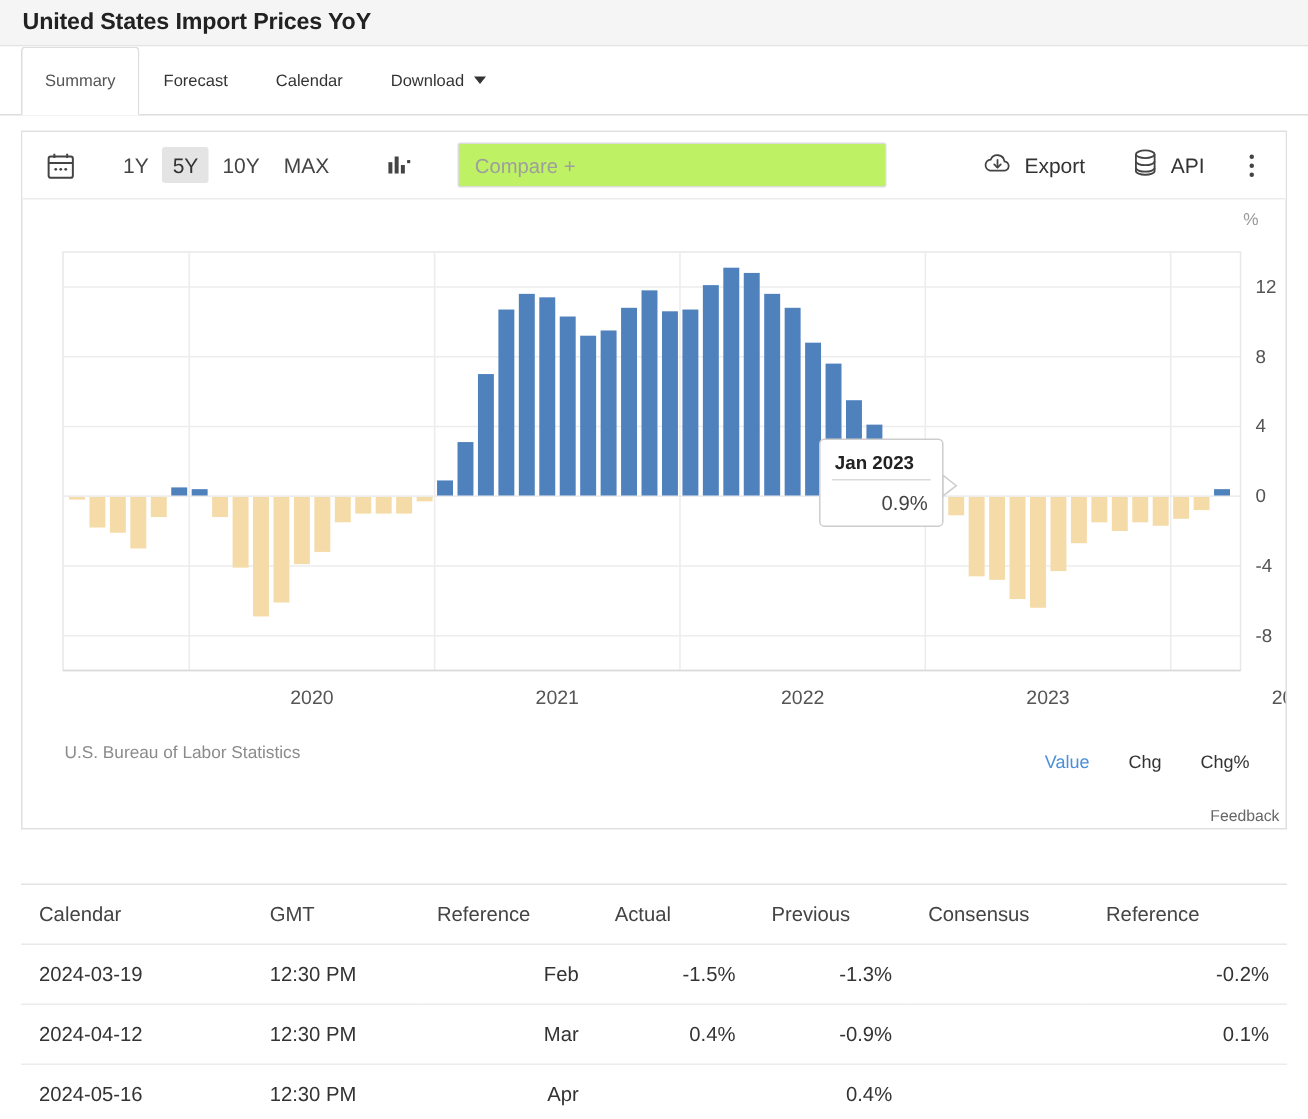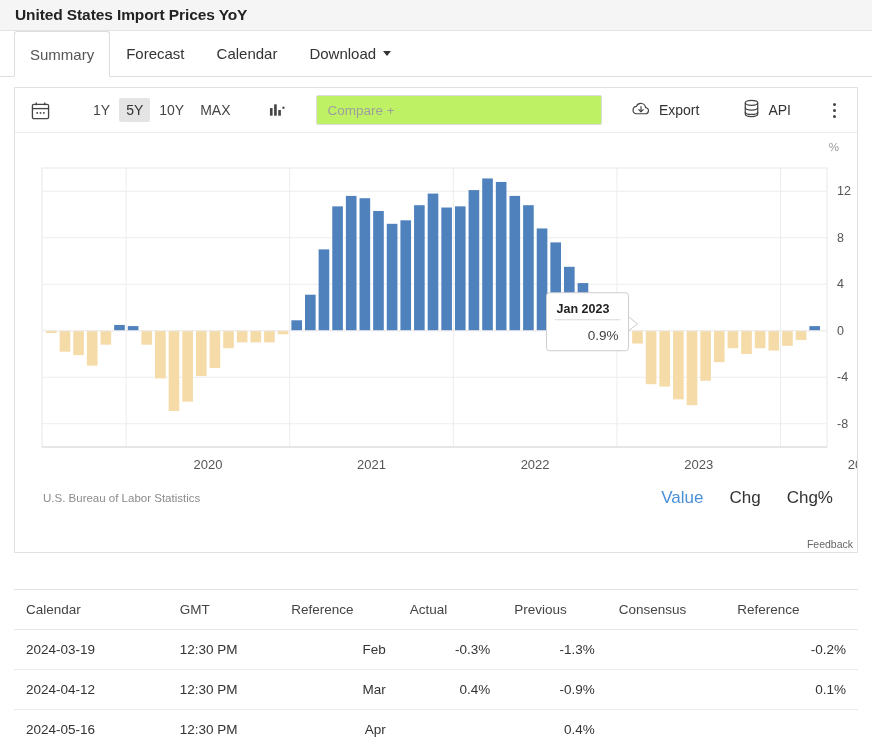--- a/index.html
+++ b/index.html
@@ -34,21 +34,21 @@
     height:46px;
     background:#ffffff;
     border-bottom:1px solid #dddddd;
     display:flex;align-items:stretch;
     padding-left:14px;
     box-sizing:border-box;
   }
   .tab{
     display:flex;align-items:center;
     padding:0 15px;
-    font-size:15px;
+    font-size:11px;
     color:#333;
     cursor:pointer;
     box-sizing:border-box;
     border:1px solid transparent;
     position:relative;
     top:0;
     justify-content:center;
   }
   .tab.active{
     color:#555;
@@ -83,21 +83,21 @@
     display:flex;align-items:center;
     box-sizing:border-box;
     padding:0 10px 0 12px;
     background:#fff;
   }
   .tb-icon{
     width:26px;height:26px;
     display:flex;align-items:center;justify-content:center;
     cursor:pointer;
   }
-  .range-group{display:flex;align-items:center;margin-left:33px;gap:2px;}
+  .range-group{display:flex;align-items:center;margin-left:22px;gap:2px;}
   .range-btn{
     font-size:14px;color:#444;
     padding:4px 7px;border-radius:2px;cursor:pointer;
     line-height:16px;
   }
   .range-btn.active{background:#e4e4e4;color:#333;}
   .charttype-btn{
     margin-left:26px;
     width:28px;height:26px;
     display:flex;align-items:center;justify-content:center;
@@ -112,21 +112,21 @@
     padding-left:9px;
     box-sizing:border-box;
     background:#bef264;
   }
   .compare-box input{
     border:0;outline:0;width:100%;
     font-size:13.5px;font-family:"Liberation Sans",sans-serif;
     color:#333;background:transparent;
   }
   .compare-box input::placeholder{color:#9e9e9e;}
-  .tb-right{margin-left:auto;display:flex;align-items:center;gap:12px;}
+  .tb-right{margin-left:auto;display:flex;align-items:center;gap:0px;}
   .tb-action{
     display:flex;align-items:center;gap:8px;
     padding:4px 10px;margin-left:12px;
     font-size:14px;color:#333;cursor:pointer;
   }
   .kebab{
     width:22px;height:26px;margin-left:10px;margin-right:2px;
     display:flex;flex-direction:column;align-items:center;justify-content:center;
     gap:3px;cursor:pointer;
   }
@@ -142,21 +142,21 @@
 
   .src-row{
     position:absolute;left:0;right:0;top:355px;
     display:flex;align-items:center;
     padding:0 24px 0 28px;
     box-sizing:border-box;
     gap:29px;
   }
   .source{font-size:11.5px;color:#8b8b8b;}
   .series-tabs{margin-left:auto;display:flex;gap:26px;}
-  .series-tab{font-size:17px;color:#333;cursor:pointer;}
+  .series-tab{font-size:12px;color:#333;cursor:pointer;margin-top:13px;}
   .series-tab.active{color:#4a90d9;}
   .feedback{
     position:absolute;right:4px;bottom:3px;
     font-size:10.5px;color:#666;cursor:pointer;
   }
 
   
   .table-card{
     margin:36px 14px 0 14px;
     width:844px;
@@ -403,21 +403,21 @@
             <th class="col-prev">Previous</th>
             <th class="col-cons">Consensus</th>
             <th class="col-te">Reference</th>
           </tr>
         </thead>
       <tbody id="tbody">
           <tr>
             <td class="col-cal l">2024-03-19</td>
             <td class="col-gmt l">12:30 PM</td>
             <td class="col-ref">Feb</td>
-            <td class="col-act">-0.3%</td>
+            <td class="col-act">-1.5%</td>
             <td class="col-prev">-1.3%</td>
             <td class="col-cons"></td>
             <td class="col-te">-0.2%</td>
           </tr>
           <tr>
             <td class="col-cal l">2024-04-12</td>
             <td class="col-gmt l">12:30 PM</td>
             <td class="col-ref">Mar</td>
             <td class="col-act">0.4%</td>
             <td class="col-prev">-0.9%</td>

